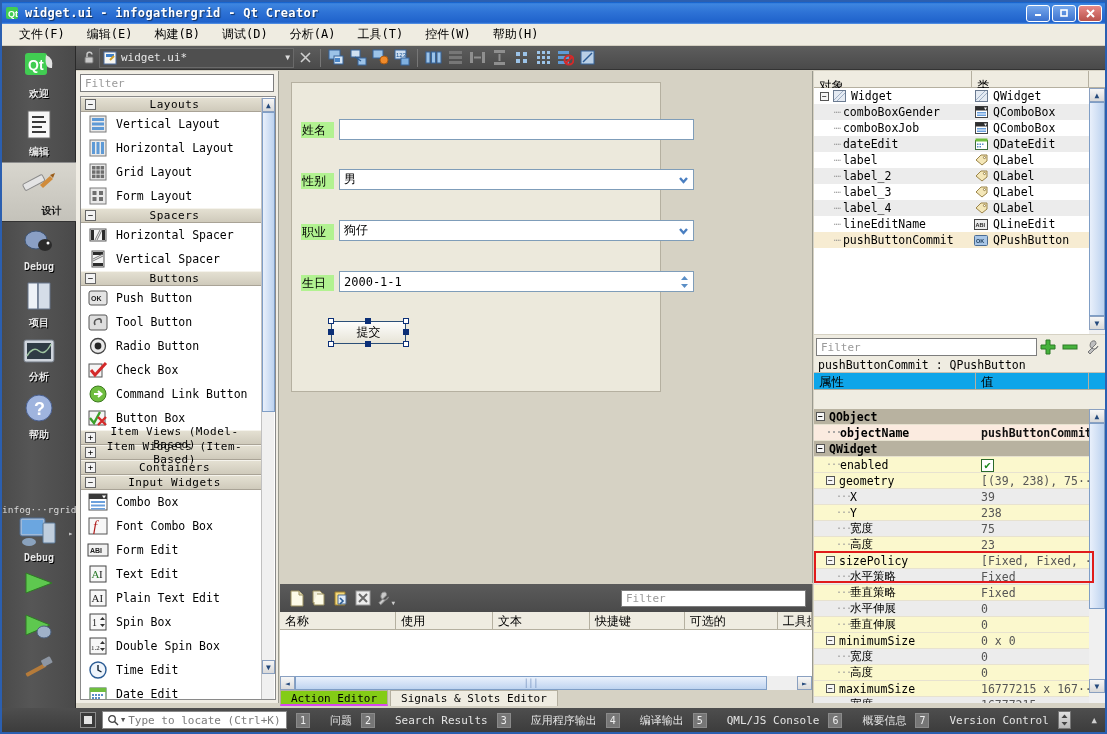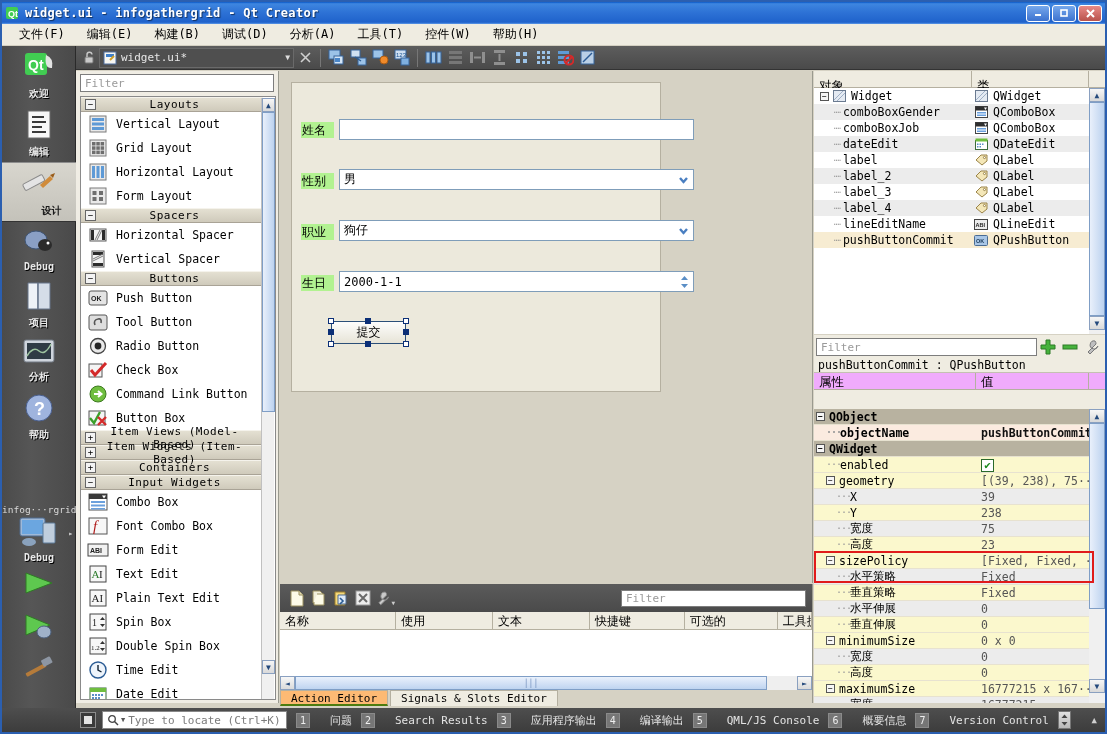--- a/index.html
+++ b/index.html
@@ -170,21 +170,21 @@
   #acthscroll{ height:14px; background:#efefef; display:flex; align-items:center;}
   #acthscroll .ha{ width:15px;height:14px;background:linear-gradient(to bottom,#f7f7f7,#dadada);
                    border:1px solid #8aa0c0; display:flex;align-items:center;justify-content:center;
                    font-size:8px;color:#24497c;}
   #acthscroll .hthumb{ height:14px; background:linear-gradient(to bottom,#eaf1fc,#bfd4f0);
                        border:1px solid #7f9ec6; display:flex;align-items:center;justify-content:center;
                        color:#6f8dbb; font-size:8px;}
   #acttabs{ display:flex; height:16px; align-items:flex-end; }
   .atab{ height:16px; padding:1px 10px; font-size:11px; background:#efece1;
          border:1px solid #b5b0a0; border-bottom:none; margin-right:2px; }
-  .atab.sel{ background:#fdba74; border-bottom:2px solid #4d7c0f; }
+  .atab.sel{ background:#84cc16; border-bottom:2px solid #d946ef; }
 
   
   #objinsp{
     position:absolute; left:812px; top:69px; width:291px; height:263px;
     background:#efece1;
   }
   #objhdr{ display:flex; height:17px; background:#efece1; border-bottom:1px solid #b5b0a0;}
   #objhdr .oc{ padding:7px 5px; font-size:12.5px; font-family:"DejaVu Sans",sans-serif;
                border-right:1px solid #b5b0a0;}
   #objbody{ position:absolute; left:0; top:17px; width:275px; height:246px;
@@ -203,21 +203,21 @@
   
   #propeditor{
     position:absolute; left:812px; top:333px; width:291px; height:368px;
     background:#efece1;
   }
   #ptoolrow{ display:flex; align-items:center; height:22px; padding:2px 2px 0 2px; }
   #pfilter{ flex:1; height:18px; background:#fff; border:1px solid #7d7d7d;
             display:flex; align-items:center; padding:0 4px; color:#9a9a9a; font-size:11px;}
   #pselname{ height:16px; background:#efece1; font-size:11.5px; padding:1px 4px;
              border-bottom:1px solid #c4c0b2; white-space:nowrap;}
-  #phdr{ display:flex; height:17px; background:#f0abfc; border-bottom:1px solid #b5b0a0;}
+  #phdr{ display:flex; height:17px; background:#0ea5e9; border-bottom:1px solid #b5b0a0;}
   #phdr .pc{ padding:1px 5px; font-size:12.5px; font-family:"DejaVu Sans",sans-serif;
              border-right:1px solid #b5b0a0;}
   #pbody{ position:absolute; left:0; top:74px; width:275px; height:294px; overflow:hidden;}
   .prow{ display:flex; height:16px; align-items:center; font-size:11.5px;
          border-bottom:1px solid #e7e2d0;}
   .prow .pn{ width:162px; display:flex;align-items:center; overflow:hidden;
              white-space:nowrap; padding-left:2px;}
   .prow .pv{ flex:1; padding-left:5px; overflow:hidden; white-space:nowrap;}
   .prow.grp{ background:#b8b2a0; font-weight:bold; }
   .prow.grp .pn{ color:#000; }
@@ -529,47 +529,47 @@
                   <rect x="3" y="12" width="12" height="3"></rect>
                 </g>
               </svg>
             </span>
             <span>Vertical Layout</span>
           </div>
           <div class="wbrow">
             <span class="wicon">
               <svg width="18" height="18" viewBox="0 0 18 18">
                 <rect x="1" y="1" width="16" height="16" fill="#e9e9e9" stroke="#7a7a7a"></rect>
+                <g fill="#5e9ad6">
+                  <rect x="3" y="3" width="3" height="12"></rect>
+                  <rect x="7.5" y="3" width="3" height="12"></rect>
+                  <rect x="12" y="3" width="3" height="12"></rect>
+                </g>
+              </svg>
+            </span>
+            <span>Horizontal Layout</span>
+          </div>
+          <div class="wbrow">
+            <span class="wicon">
+              <svg width="18" height="18" viewBox="0 0 18 18">
+                <rect x="1" y="1" width="16" height="16" fill="#e9e9e9" stroke="#7a7a7a"></rect>
                 <g fill="#6e6e6e">
                   <rect x="3" y="3" width="3.5" height="3.5"></rect>
                   <rect x="7.3" y="3" width="3.5" height="3.5"></rect>
                   <rect x="11.6" y="3" width="3.5" height="3.5"></rect>
                   <rect x="3" y="7.3" width="3.5" height="3.5"></rect>
                   <rect x="7.3" y="7.3" width="3.5" height="3.5"></rect>
                   <rect x="11.6" y="7.3" width="3.5" height="3.5"></rect>
                   <rect x="3" y="11.6" width="3.5" height="3.5"></rect>
                   <rect x="7.3" y="11.6" width="3.5" height="3.5"></rect>
                   <rect x="11.6" y="11.6" width="3.5" height="3.5"></rect>
                 </g>
               </svg>
             </span>
             <span>Grid Layout</span>
-          </div>
-          <div class="wbrow">
-            <span class="wicon">
-              <svg width="18" height="18" viewBox="0 0 18 18">
-                <rect x="1" y="1" width="16" height="16" fill="#e9e9e9" stroke="#7a7a7a"></rect>
-                <g fill="#5e9ad6">
-                  <rect x="3" y="3" width="3" height="12"></rect>
-                  <rect x="7.5" y="3" width="3" height="12"></rect>
-                  <rect x="12" y="3" width="3" height="12"></rect>
-                </g>
-              </svg>
-            </span>
-            <span>Horizontal Layout</span>
           </div>
           <div class="wbrow">
             <span class="wicon">
               <svg width="18" height="18" viewBox="0 0 18 18">
                 <rect x="1" y="1" width="16" height="16" fill="#e9e9e9" stroke="#7a7a7a"></rect>
                 <g fill="#6e6e6e">
                   <rect x="3.5" y="4" width="4" height="4"></rect>
                   <rect x="10" y="4" width="4" height="4"></rect>
                   <rect x="3.5" y="10" width="4" height="4"></rect>
                   <rect x="10" y="10" width="4" height="4"></rect>

